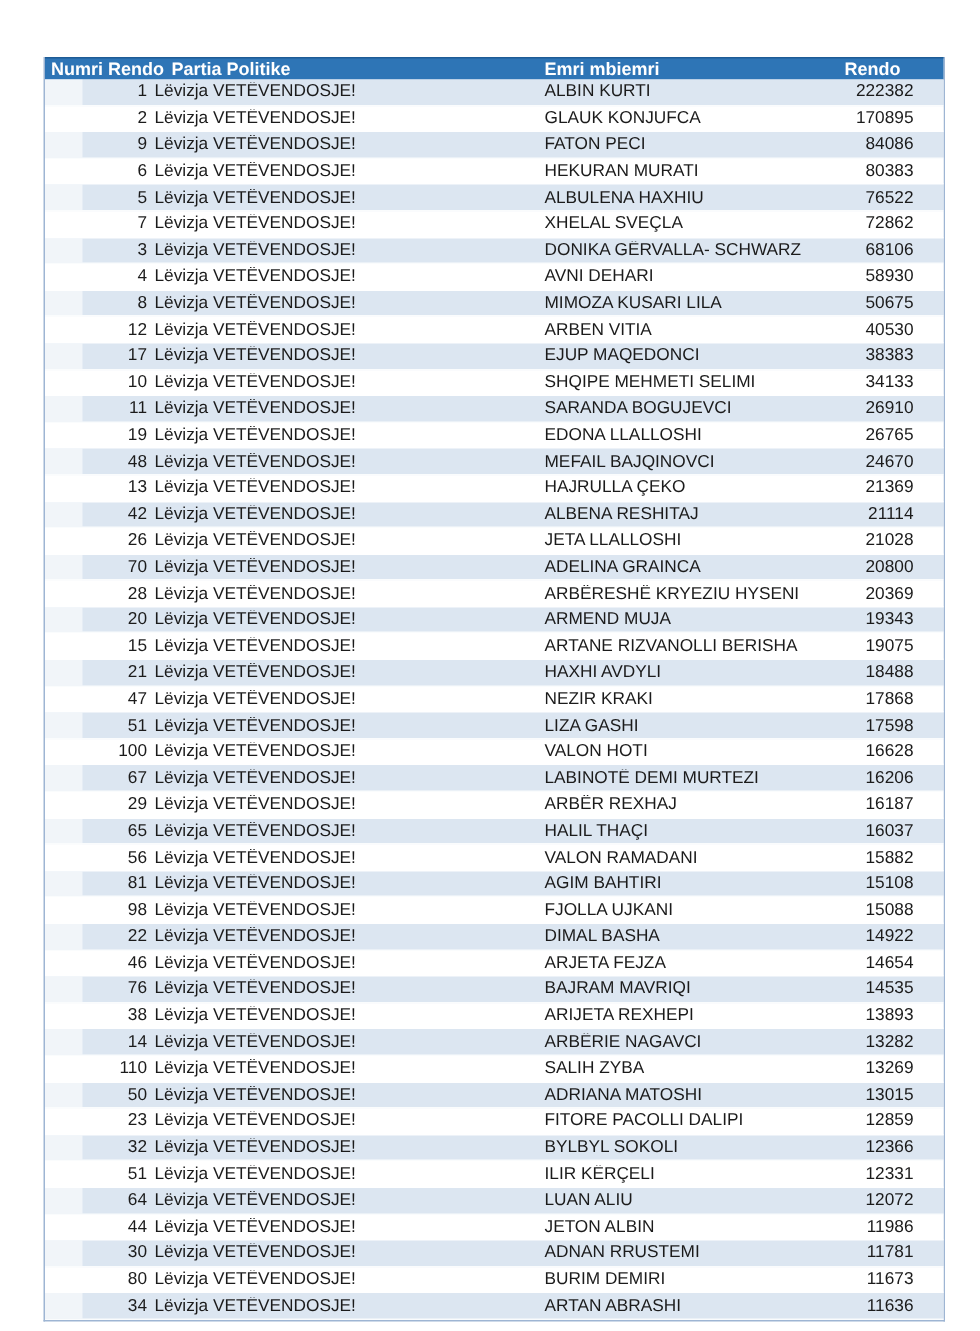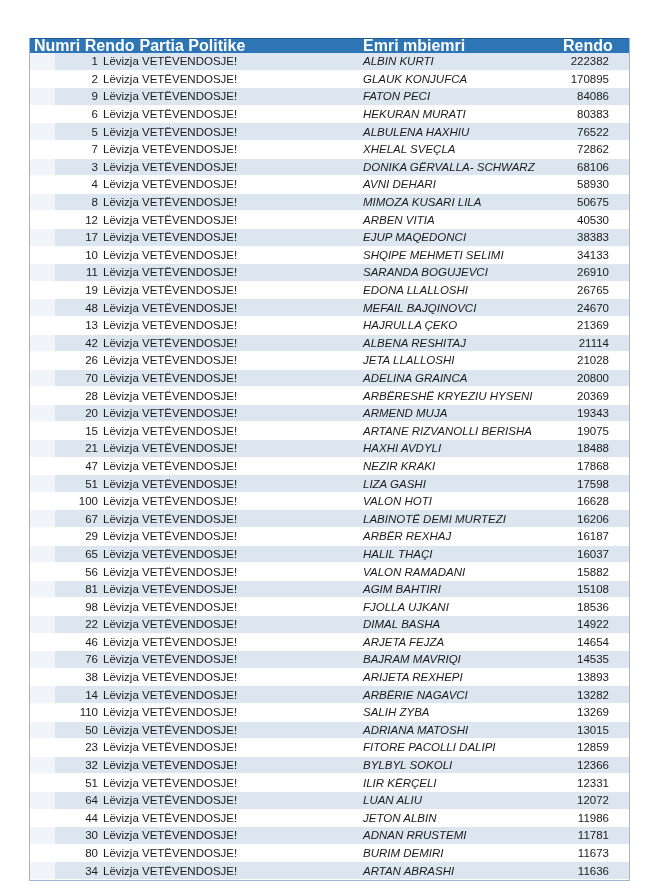--- a/index.html
+++ b/index.html
@@ -18,21 +18,21 @@
     border: 1px solid #9EB5D3;
     border-top: none;
   }
   .thead {
     display: flex;
     align-items: center;
     height: 15px;
     background: #2E75B6;
     box-shadow: inset 0 1px 0 #1E5C96;
     color: #ffffff;
-    font-size: 16px;
+    font-size: 12px;
     font-weight: bold;
     white-space: nowrap;
   }
   .h-left { width: 330px; display: flex; gap: 5px; padding-left: 4px; box-sizing: border-box; }
   .h-name { width: 180px; padding-left: 3px; box-sizing: border-box; }
   .h-votes { flex: 1; padding-left: 23px; box-sizing: border-box; }
   .row {
     display: flex;
     align-items: center;
     height: 17.6px;
@@ -40,21 +40,21 @@
     border-bottom: 1px solid rgba(255,255,255,0.85);
     font-size: 11.5px;
     color: #1b1b1b;
     white-space: nowrap;
   }
   .row.banded { background: #DCE6F1; }
   .row.plain  { background: #FFFFFF; }
   .gutter { width: 25px; height: 100%; background: rgba(255,255,255,0.6); box-sizing: border-box; }
   .cell-num   { width: 45px;  text-align: right; padding-right: 2px; box-sizing: border-box; }
   .cell-party { width: 260px; padding-left: 3px; box-sizing: border-box; overflow: hidden; }
-  .cell-name  { width: 180px; padding-left: 3px; box-sizing: border-box; overflow: hidden; font-style: italic; }
+  .cell-name  { width: 180px; padding-left: 3px; box-sizing: border-box; overflow: hidden; }
   .cell-votes { flex: 1; text-align: right; padding-right: 20px; box-sizing: border-box; }
 </style>
 </head>
 <body>
 
 <div class="results-table">
   <div class="thead">
     <div class="h-left">
       <span>Numri Rendo</span>
       <span>Partia Politike</span>
@@ -278,21 +278,21 @@
         <div class="cell-num">81</div>
         <div class="cell-party">Lëvizja VETËVENDOSJE!</div>
         <div class="cell-name">AGIM BAHTIRI</div>
         <div class="cell-votes">15108</div>
       </div>
       <div class="row plain">
         <div class="gutter"></div>
         <div class="cell-num">98</div>
         <div class="cell-party">Lëvizja VETËVENDOSJE!</div>
         <div class="cell-name">FJOLLA UJKANI</div>
-        <div class="cell-votes">18536</div>
+        <div class="cell-votes">15088</div>
       </div>
       <div class="row banded">
         <div class="gutter"></div>
         <div class="cell-num">22</div>
         <div class="cell-party">Lëvizja VETËVENDOSJE!</div>
         <div class="cell-name">DIMAL BASHA</div>
         <div class="cell-votes">14922</div>
       </div>
       <div class="row plain">
         <div class="gutter"></div>

